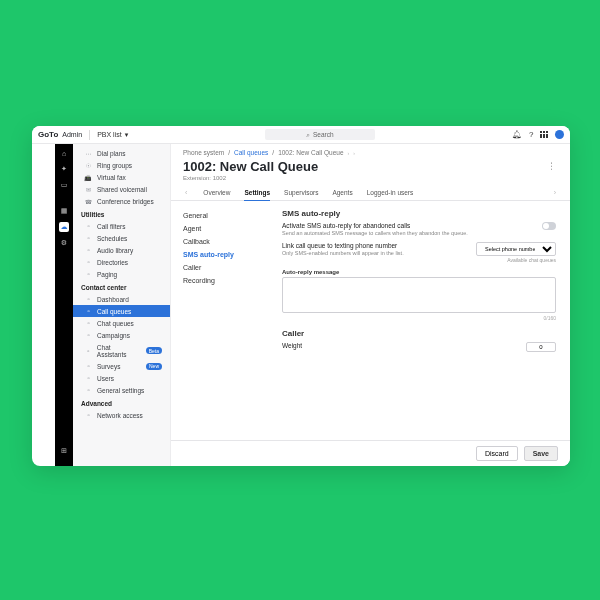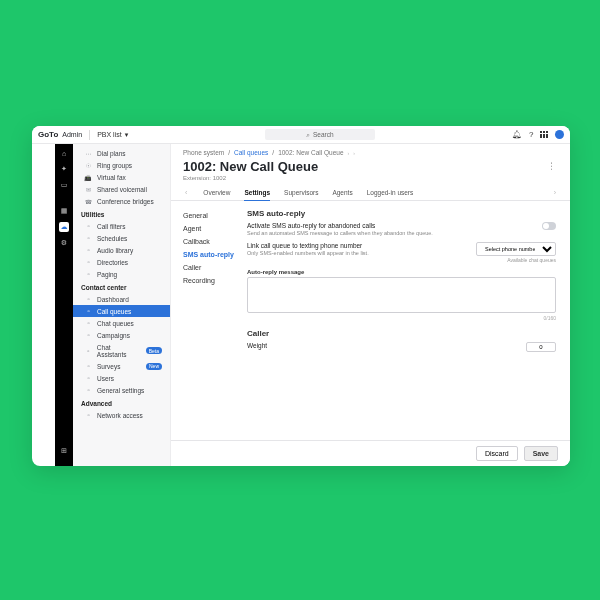--- a/index.html
+++ b/index.html
@@ -81,21 +81,21 @@
 .title { font-size:13px; font-weight:700; }
 .subext { font-size:6px; color:#888; margin-top:1px; }
 .kebab { margin-left:auto; color:#888; font-size:9px; padding:2px; }
 
 .tabs { display:flex; align-items:center; border-bottom:1px solid #e5e5e8; padding:0 12px; gap:14px; position:relative; }
 .tab { font-size:6.5px; color:#555; padding:4px 0; cursor:pointer; }
 .tab.active { color:#111; font-weight:600; border-bottom:1.5px solid #2c72d9; margin-bottom:-1px; }
 .tabs .tchev { color:#bbb; font-size:7px; padding:2px; }
 .tabs .tchev.right { margin-left:auto; }
 
-.body { flex:1; display:flex; overflow:hidden; }
+.body { flex:1; display:flex; overflow:hidden;gap:35px; }
 
 .subnav { width:72px; padding:8px 0 8px 12px; font-size:7px; }
 .subnav .sitem { padding:3px 0; color:#333; cursor:pointer; }
 .subnav .sitem.active { color:#2c72d9; font-weight:600; }
 
 .form { flex:1; padding:8px 14px 8px 4px; overflow:auto; font-size:6.5px; color:#333; }
 .section-h { font-size:8px; font-weight:700; margin-bottom:4px; }
 .row { display:flex; align-items:flex-start; margin-bottom:6px; }
 .row .lbls { flex:1; }
 .lbl-primary { font-size:6.5px; color:#222; }

